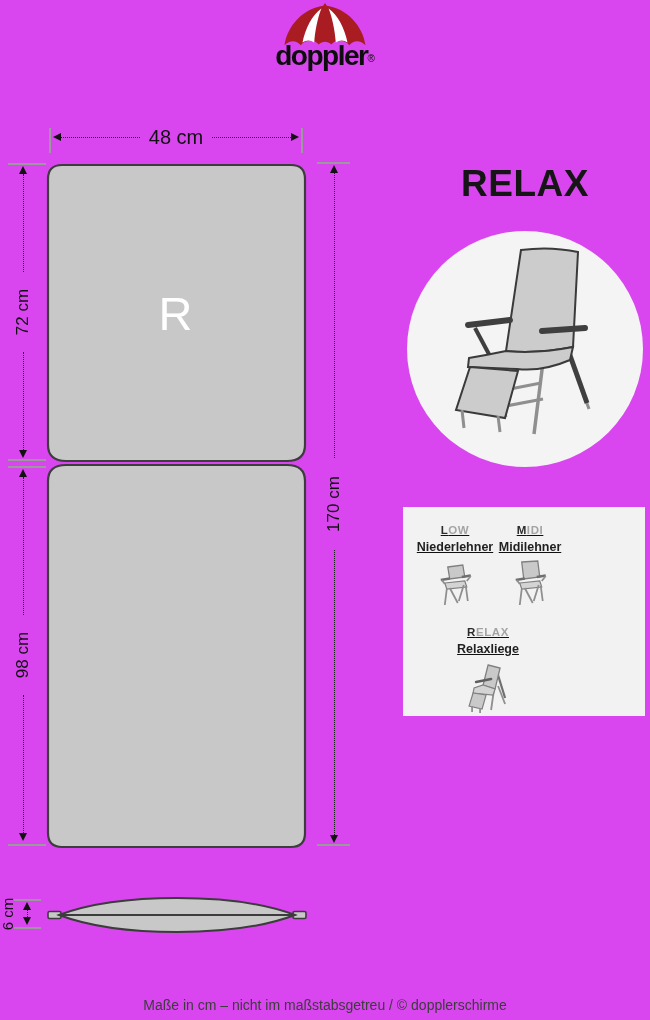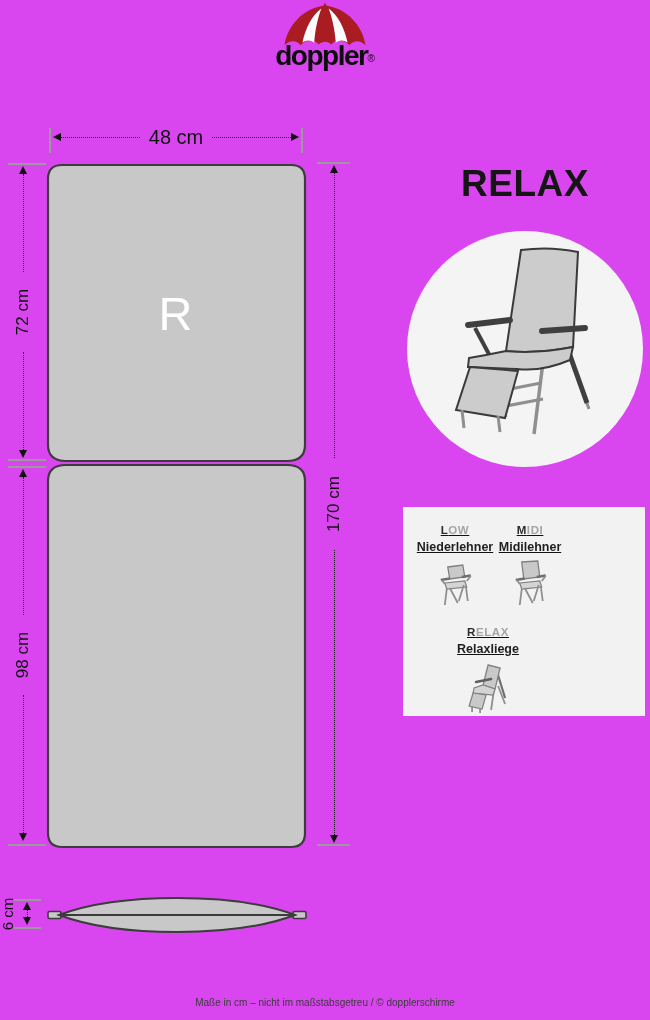--- a/index.html
+++ b/index.html
@@ -44,21 +44,21 @@
   .circle svg{position:absolute;inset:0;}
 
   .panel{position:absolute;left:403px;top:507px;width:242px;height:209px;background:#f2f2f2;}
   .type{position:absolute;transform:translateX(-50%);text-align:center;white-space:nowrap;text-decoration:underline;}
   .type .code{font-size:11.5px;font-weight:700;letter-spacing:.6px;color:#a4a4a4;}
   .type .code .ini{color:#2b2b2b;}
   .type .name{font-size:12.5px;font-weight:700;color:#1f1f1f;margin-top:4px;}
   .type .icn{margin-top:6px;display:flex;justify-content:center;}
 
   .footer{position:absolute;left:0;right:0;top:997px;text-align:center;
-          font-size:10px;color:#3c3c3c;}
+          font-size:14px;color:#3c3c3c;}
 </style>
 </head>
 <body>
 
 <div id="stage">
 
   <div class="logo">
     <svg width="90" height="47" viewBox="0 0 100 52">
       <path d="M50,1 L52,4 C74,7 92,26 95,48 C89,42 82,42 77,48 C72,41 62,41 57,47 C53,43 47,43 43,47 C38,41 28,41 23,48 C18,42 11,42 5,48 C8,26 26,7 48,4 L50,1 Z" fill="#a81c22"></path>
       <path d="M46,7 C36,14 28,29 25,45 C29,42 34,42 38,45 C39,31 42,17 46,7 Z" fill="#ffffff"></path>

